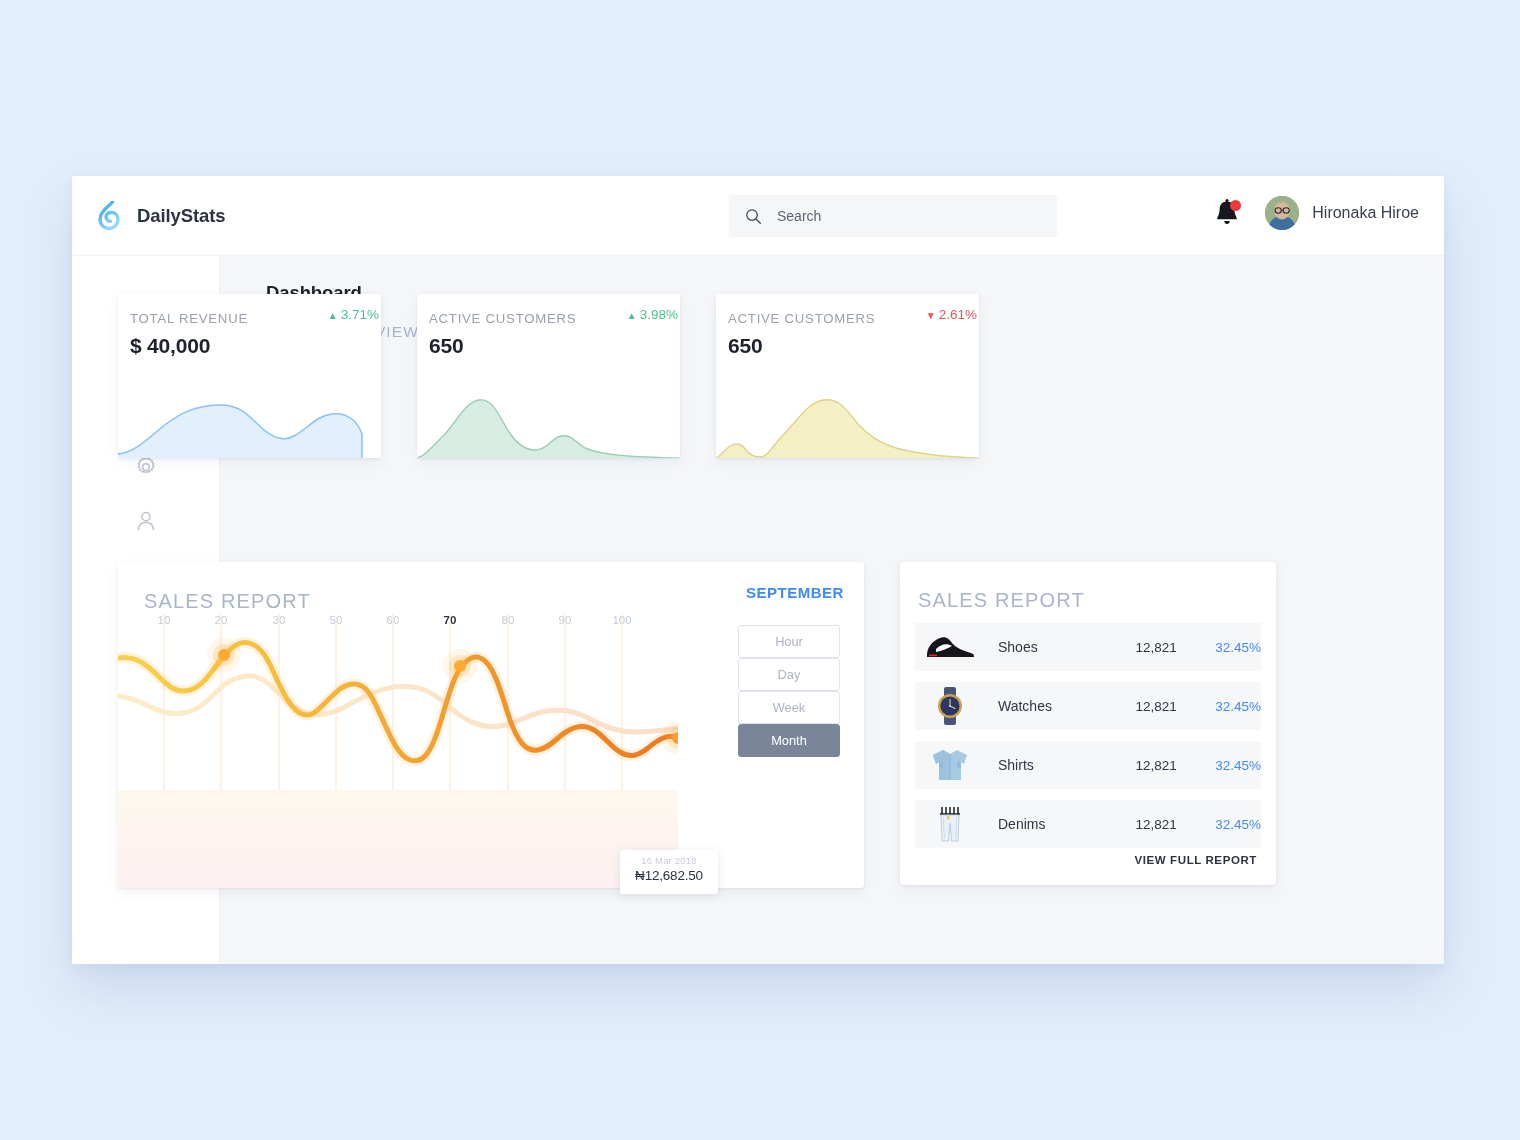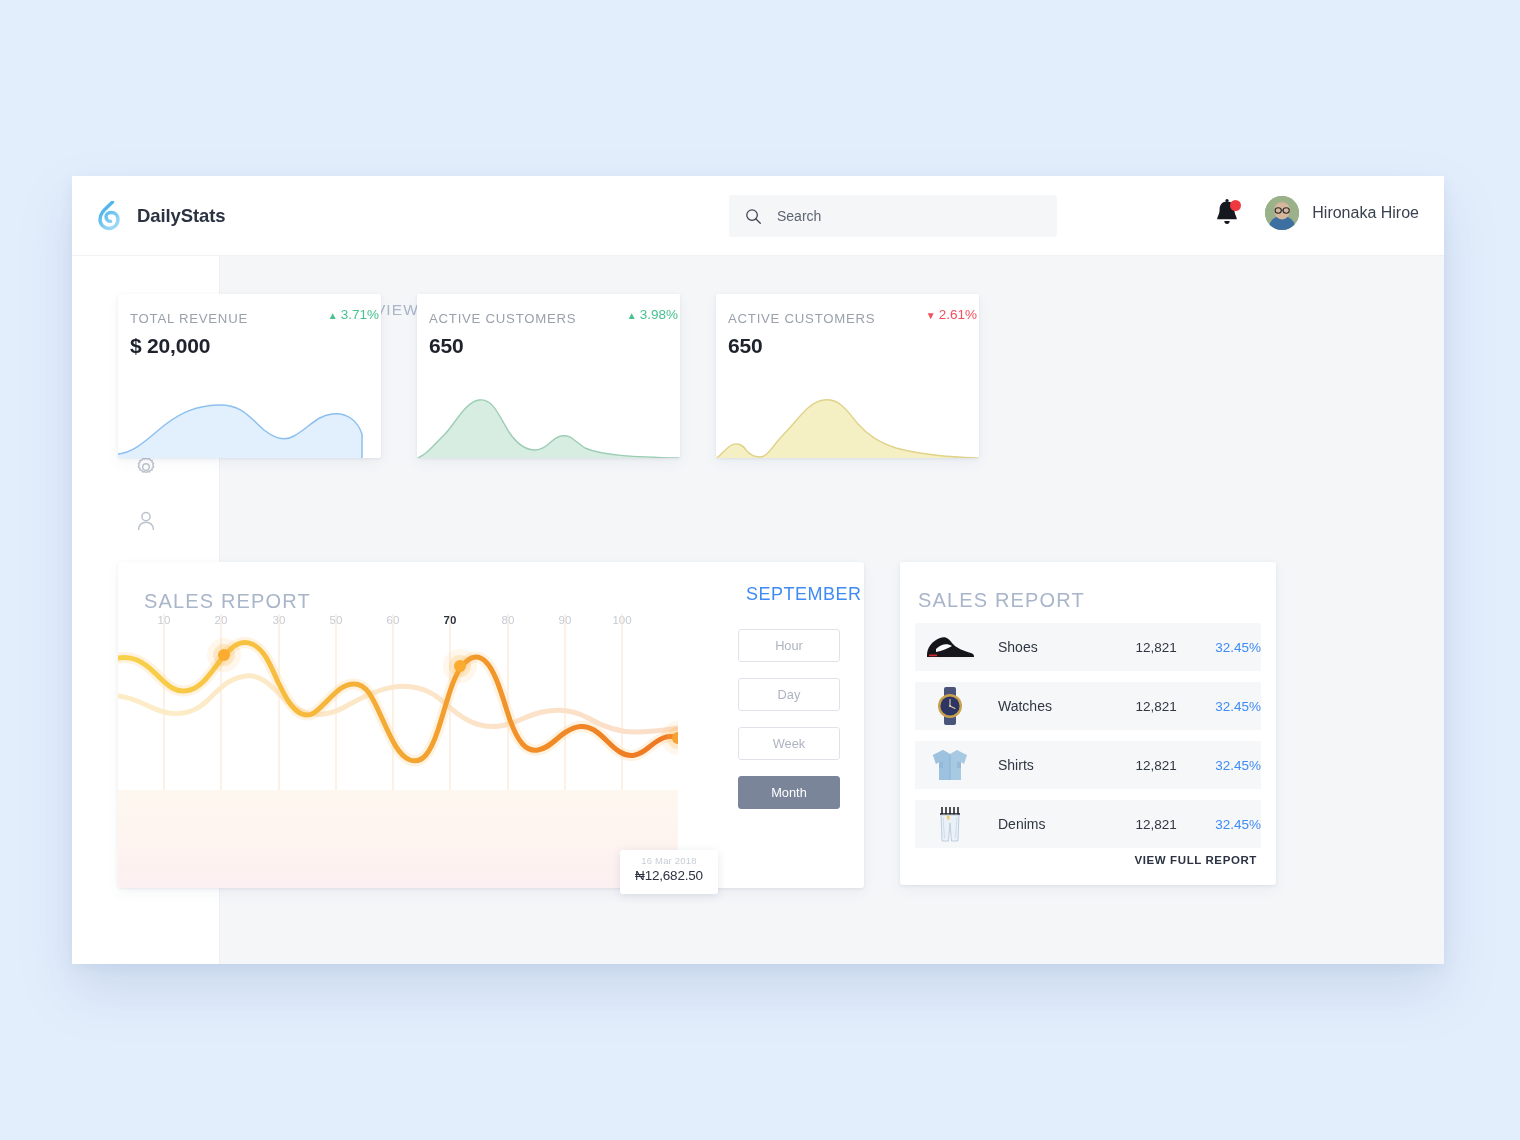--- a/index.html
+++ b/index.html
@@ -164,29 +164,29 @@
 
   #chart-controls {
     position: absolute; right: 24px; top: 22px;
     width: 102px;
   }
   #month-picker {
     display: flex; align-items: center; gap: 8px;
     margin-bottom: 24px; cursor: pointer;
   }
   #month-picker .mlabel {
-    font-size: 18px; font-weight: normal; color: #3f8bf5; letter-spacing: 0.5px;
+    font-size: 15px; font-weight: bold; color: #3f8bf5; letter-spacing: 0.5px;
   }
   .range-btn {
     width: 102px; height: 33px;
     border: 1px solid #dfe3e9; border-radius: 3px;
     background: #fff;
     font-family: "Liberation Sans", sans-serif;
     font-size: 12.8px; color: #aeb4bf;
-    margin-bottom: 16px; cursor: pointer;
+    cursor: pointer;
     display: flex; align-items: center; justify-content: center;
   }
   .range-btn.selected {
     background: #7a8599; border-color: #7a8599; color: #fff;
   }
 
   
   #sales-list-card {
     width: 376px; height: 323px;
     background: #fff; border-radius: 3px;
@@ -307,33 +307,34 @@
     <div class="nav-item">
       <svg width="24" height="24" viewBox="0 0 24 24">
         <path d="M14 4.5 L20 4.5 L20 19.5 L14 19.5" fill="none" stroke="#bcc2cc" stroke-width="1.5" stroke-linejoin="round"></path>
         <line x1="14" y1="12" x2="4.4" y2="12" stroke="#bcc2cc" stroke-width="1.5" stroke-linecap="round"></line>
         <path d="M8.2 7.9 L4.2 12 L8.2 16.1" fill="none" stroke="#bcc2cc" stroke-width="1.5" stroke-linecap="round" stroke-linejoin="round"></path>
       </svg>
     </div>
   </div>
 
   <div id="content">
+    <div id="page-title">Dashboard</div>
     <div id="section-label">SALES OVERVIEW</div>
   </div>
 
   <div id="cards">
 
     <div class="stat-card">
       <div class="stat-head">
         <span class="stat-title">TOTAL REVENUE</span>
       </div>
       <div class="stat-delta" style="color:#46c28f">
         <span class="tri">▲</span><span>3.71%</span>
       </div>
-      <div class="stat-value">$ 20,000</div>
+      <div class="stat-value">$ 40,000</div>
       <svg class="spark" viewBox="0 0 263 86" preserveAspectRatio="none">
         <path d="M0 82 C18 80 30 66 48 52 C64 40 78 34 100 33 C124 32 132 46 146 58 C156 66 166 70 176 64 C192 55 198 44 214 42 C230 40 240 50 244 62 L244 86 L0 86 Z" fill="#e2effc"></path>
         <path d="M0 82 C18 80 30 66 48 52 C64 40 78 34 100 33 C124 32 132 46 146 58 C156 66 166 70 176 64 C192 55 198 44 214 42 C230 40 240 50 244 62 L244 86" fill="none" stroke="#8cc0f0" stroke-width="1.5"></path>
       </svg>
     </div>
 
 
     <div class="stat-card">
       <div class="stat-head">
         <span class="stat-title">ACTIVE CUSTOMERS</span>

